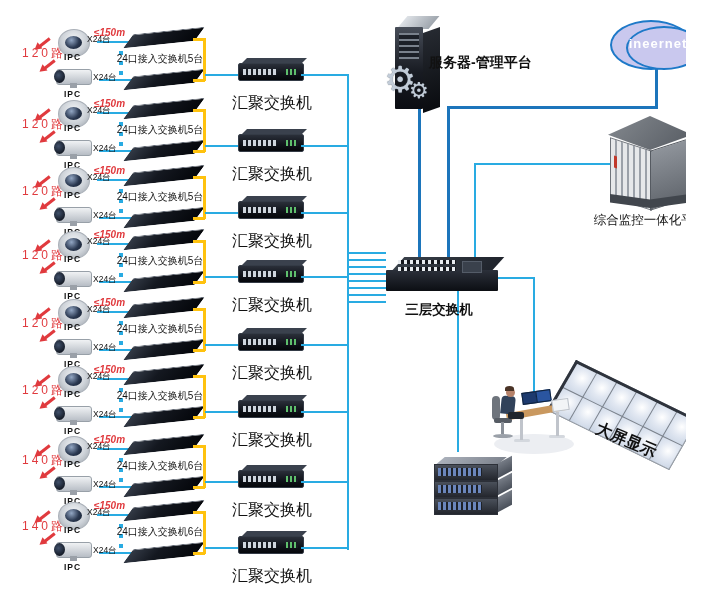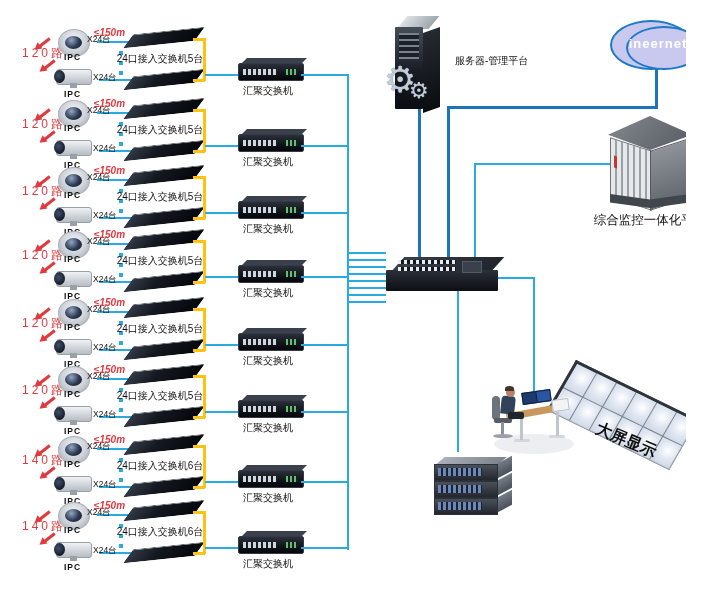--- a/index.html
+++ b/index.html
@@ -57,22 +57,22 @@
 
   .agg-switch{position:absolute;left:238px;top:38px;width:64px;height:16px;
         background:linear-gradient(180deg,#2a2f39 0%,#10131a 60%,#05070b 100%);
         border:1px solid #343b46;border-radius:2px;}
   .agg-switch::before{content:"";position:absolute;left:4px;top:5px;width:34px;height:6px;
         background:repeating-linear-gradient(90deg,#cfd6de 0 3px,#171b22 3px 5px);}
   .agg-switch::after{content:"";position:absolute;right:5px;top:5px;width:12px;height:6px;
         background:repeating-linear-gradient(90deg,#5fc06d 0 2px,#171b22 2px 4px);}
   .agg-switch-top{content:"";position:absolute;left:244px;top:33px;width:60px;height:6px;
         background:#3a414d;transform:skewX(-45deg);}
-  .agg-label{position:absolute;left:232px;top:59px;width:72px;font-size:10px;color:#111;
-        text-align:center;white-space:nowrap;}
+  .agg-label{position:absolute;left:232px;top:68px;width:72px;font-size:16px;color:#111;
+        text-align:left;white-space:nowrap;}
 
   
   .core{position:absolute;left:382px;top:256px;width:124px;height:46px;}
   .core .top{position:absolute;left:16px;top:1px;width:100px;height:14px;
         background:linear-gradient(90deg,#394049 0%,#20242c 100%);transform:skewX(-42deg);}
   .core .front{position:absolute;left:4px;top:14px;width:112px;height:21px;
         background:linear-gradient(180deg,#2b303a 0%,#0c0e13 100%);border-radius:1px;}
   .core .prow{position:absolute;left:16px;width:58px;height:4px;
         background:repeating-linear-gradient(90deg,#e8ecf0 0 3px,#14171d 3px 6px);}
   .core .p1{top:4px;} .core .p2{top:11px;}
@@ -472,21 +472,21 @@
 </div>
 
   <div class="server">
     <div class="sside"></div>
       <div class="stop"></div>
       <div class="sfront"></div>
       <div class="slots"></div>
     <div class="gear g1">⚙</div>
     <div class="gear g2">⚙</div>
   </div>
-  <div class="node-label" style="left:455px;top:54px;font-size:10px;font-weight:normal;">服务器-管理平台</div>
+  <div class="node-label" style="left:429px;top:54px;font-size:14px;font-weight:bold;">服务器-管理平台</div>
 
   <div class="cloud-e ce1"></div>
   <div class="cloud-e ce2"></div>
   <div class="cloud-text">ineernet</div>
 
   <div class="chassis">
     <div class="cleft"></div>
       <div class="cred"></div>
       <div class="cright"></div>
     <div class="cbase"></div>
@@ -494,20 +494,21 @@
   </div>
   <div class="node-label center" style="left:586px;top:212px;width:128px;font-size:12.5px;">综合监控一体化平台</div>
 
   <div class="core">
     <div class="top"></div>
       <div class="front"></div>
     <div class="prow p1" style="left:16px;"></div>
       <div class="prow p2" style="left:16px;"></div>
     <div class="mod"></div>
   </div>
+  <div class="node-label center" style="left:385px;top:301px;width:108px;font-size:13.5px;font-weight:bold;">三层交换机</div>
 
   <div class="wall" id="wall">
       <div class="cell"></div>
       <div class="cell"></div>
       <div class="cell"></div>
       <div class="cell"></div>
       <div class="cell"></div>
       <div class="cell"></div>
       <div class="cell"></div>
       <div class="cell"></div>

